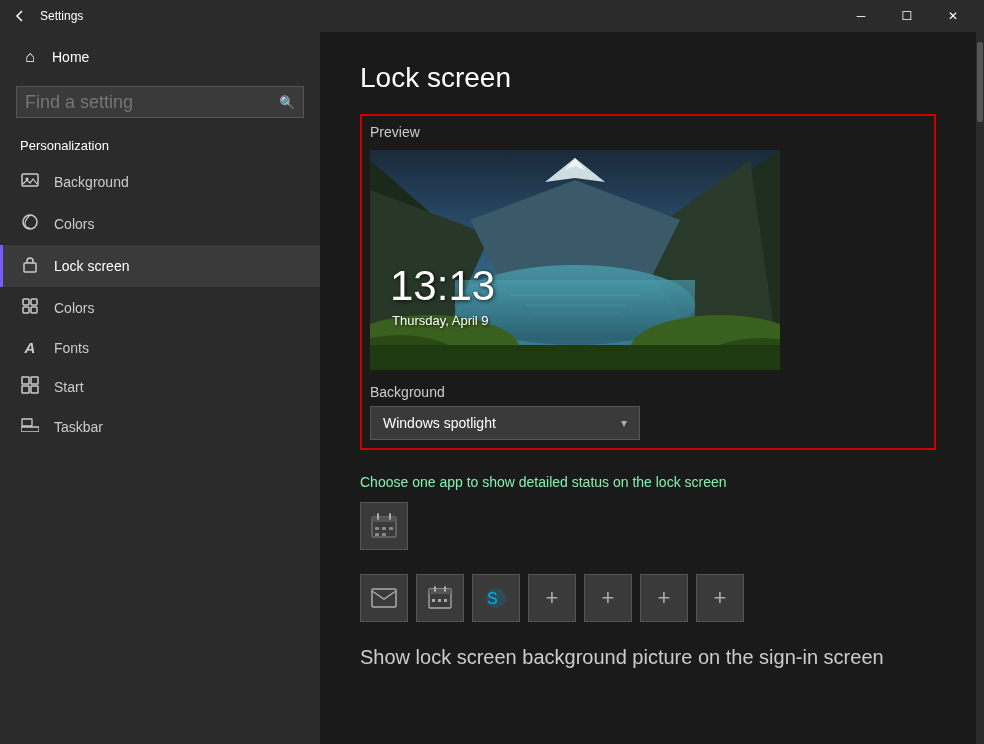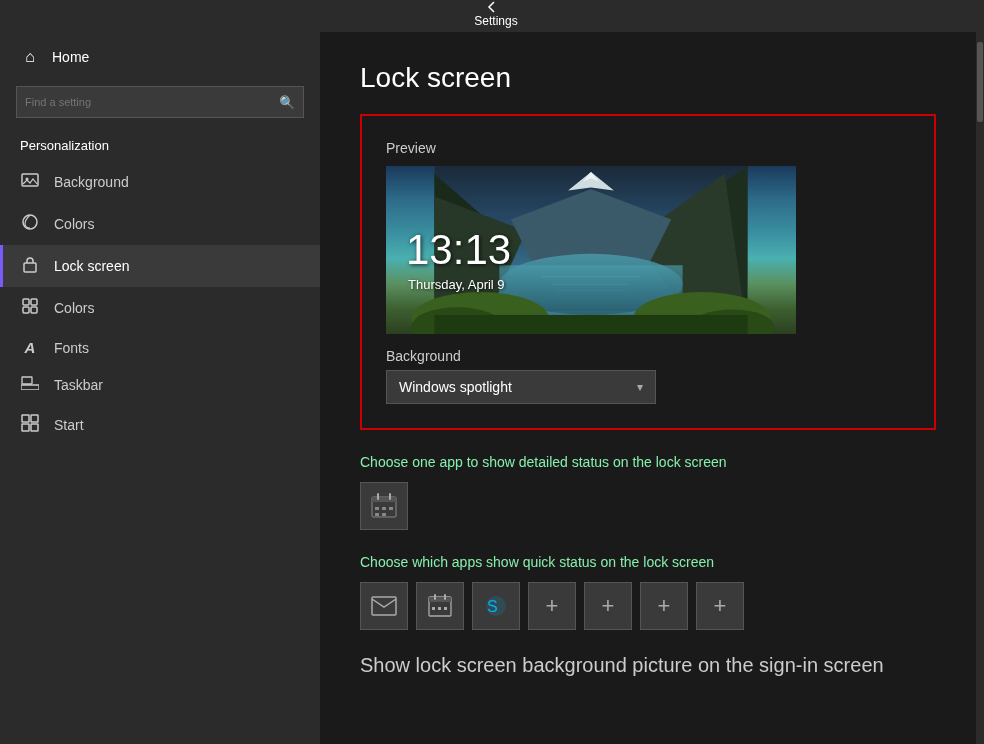--- a/index.html
+++ b/index.html
@@ -15,21 +15,20 @@
     }
 
     
     .titlebar {
       display: flex;
       align-items: center;
       background: #2b2b2b;
       height: 32px;
       padding: 0 8px;
       flex-shrink: 0;
-      flex-direction: column;
     }
     .titlebar-back {
       width: 24px;
       height: 24px;
       display: flex;
       align-items: center;
       justify-content: center;
       cursor: pointer;
       color: #ffffff;
       font-size: 14px;
@@ -84,21 +83,21 @@
       align-items: center;
       background: #3a3a3a;
       border: 1px solid #555;
       height: 32px;
     }
     .sidebar-search input {
       flex: 1;
       background: transparent;
       border: none;
       color: #aaa;
-      font-size: 11px;
+      font-size: 18px;
       padding: 0 8px;
       outline: none;
     }
     .sidebar-search .search-icon-btn {
       width: 32px;
       height: 32px;
       display: flex;
       align-items: center;
       justify-content: center;
       color: #aaa;
@@ -153,34 +152,34 @@
     .page-title {
       font-size: 28px;
       font-weight: 300;
       margin-bottom: 20px;
       color: #ffffff;
     }
 
     
     .preview-box {
       border: 2px solid #cc0000;
-      padding: 24px;
+      padding: 8px;
       margin-bottom: 24px;
       background: #1a1a1a;
     }
     .preview-label {
       font-size: 14px;
       color: #cccccc;
       margin-bottom: 10px;
     }
 
     
     .lock-preview {
       width: 410px;
-      height: 168px;
+      height: 220px;
       position: relative;
       overflow: hidden;
       background: linear-gradient(180deg, #1a3a5c 0%, #2e6b8a 20%, #3a8fa0 40%, #4ab0b0 55%, #5a9060 70%, #3d6030 85%, #2a4020 100%);
     }
     .lock-time {
       position: absolute;
       bottom: 60px;
       left: 20px;
       font-size: 42px;
       font-weight: 200;
@@ -346,37 +345,37 @@
         </svg>
       </span>
       <span>Colors</span>
     </div>
     <div class="sidebar-item">
       <span class="sidebar-icon" style="font-style:italic;font-weight:bold;font-size:15px;color:#ccc;">A</span>
       <span>Fonts</span>
     </div>
     <div class="sidebar-item">
       <span class="sidebar-icon">
-        <svg width="18" height="14" viewBox="0 0 18 14" fill="none">
-          <rect x="0" y="9" width="18" height="5" rx="0.5" stroke="#ccc" stroke-width="1.3" fill="none"></rect>
-          <rect x="1" y="1" width="10" height="7" rx="0.5" stroke="#ccc" stroke-width="1.3" fill="none"></rect>
-        </svg>
-      </span>
-      <span>Taskbar</span>
-    </div>
-    <div class="sidebar-item">
-      <span class="sidebar-icon">
         <svg width="18" height="18" viewBox="0 0 18 18" fill="none">
           <rect x="1" y="1" width="7" height="7" rx="0.5" stroke="#ccc" stroke-width="1.5" fill="none"></rect>
           <rect x="10" y="1" width="7" height="7" rx="0.5" stroke="#ccc" stroke-width="1.5" fill="none"></rect>
           <rect x="1" y="10" width="7" height="7" rx="0.5" stroke="#ccc" stroke-width="1.5" fill="none"></rect>
           <rect x="10" y="10" width="7" height="7" rx="0.5" stroke="#ccc" stroke-width="1.5" fill="none"></rect>
         </svg>
       </span>
       <span>Start</span>
+    </div>
+    <div class="sidebar-item">
+      <span class="sidebar-icon">
+        <svg width="18" height="14" viewBox="0 0 18 14" fill="none">
+          <rect x="0" y="9" width="18" height="5" rx="0.5" stroke="#ccc" stroke-width="1.3" fill="none"></rect>
+          <rect x="1" y="1" width="10" height="7" rx="0.5" stroke="#ccc" stroke-width="1.3" fill="none"></rect>
+        </svg>
+      </span>
+      <span>Taskbar</span>
     </div>
   </div>
 
   <div class="content">
     <h1 class="page-title">Lock screen</h1>
 
     <div class="preview-box">
       <div class="preview-label">Preview</div>
 
       <div class="lock-preview">
@@ -452,21 +451,20 @@
             <rect x="12" y="15" width="4" height="3" rx="0.5" fill="#888"></rect>
             <rect x="19" y="15" width="4" height="3" rx="0.5" fill="#888"></rect>
             <rect x="5" y="21" width="4" height="3" rx="0.5" fill="#888"></rect>
             <rect x="12" y="21" width="4" height="3" rx="0.5" fill="#888"></rect>
           </svg>
         </div>
       </div>
     </div>
 
     <div class="section-block">
-      <div class="section-label">Choose which apps show quick status on the lock screen</div>
       <div class="app-icons-row">
 
         <div class="app-icon-box">
           <svg width="26" height="20" viewBox="0 0 26 20" fill="none">
             <rect x="1" y="1" width="24" height="18" rx="1" stroke="#aaa" stroke-width="1.5" fill="none"></rect>
             <path d="M1 3L13 11L25 3" stroke="#aaa" stroke-width="1.5"></path>
           </svg>
         </div>
 
         <div class="app-icon-box">

